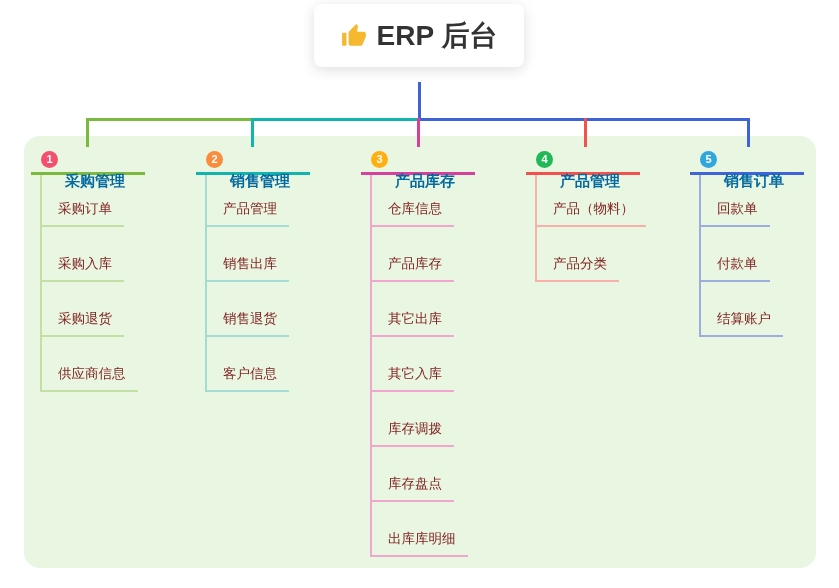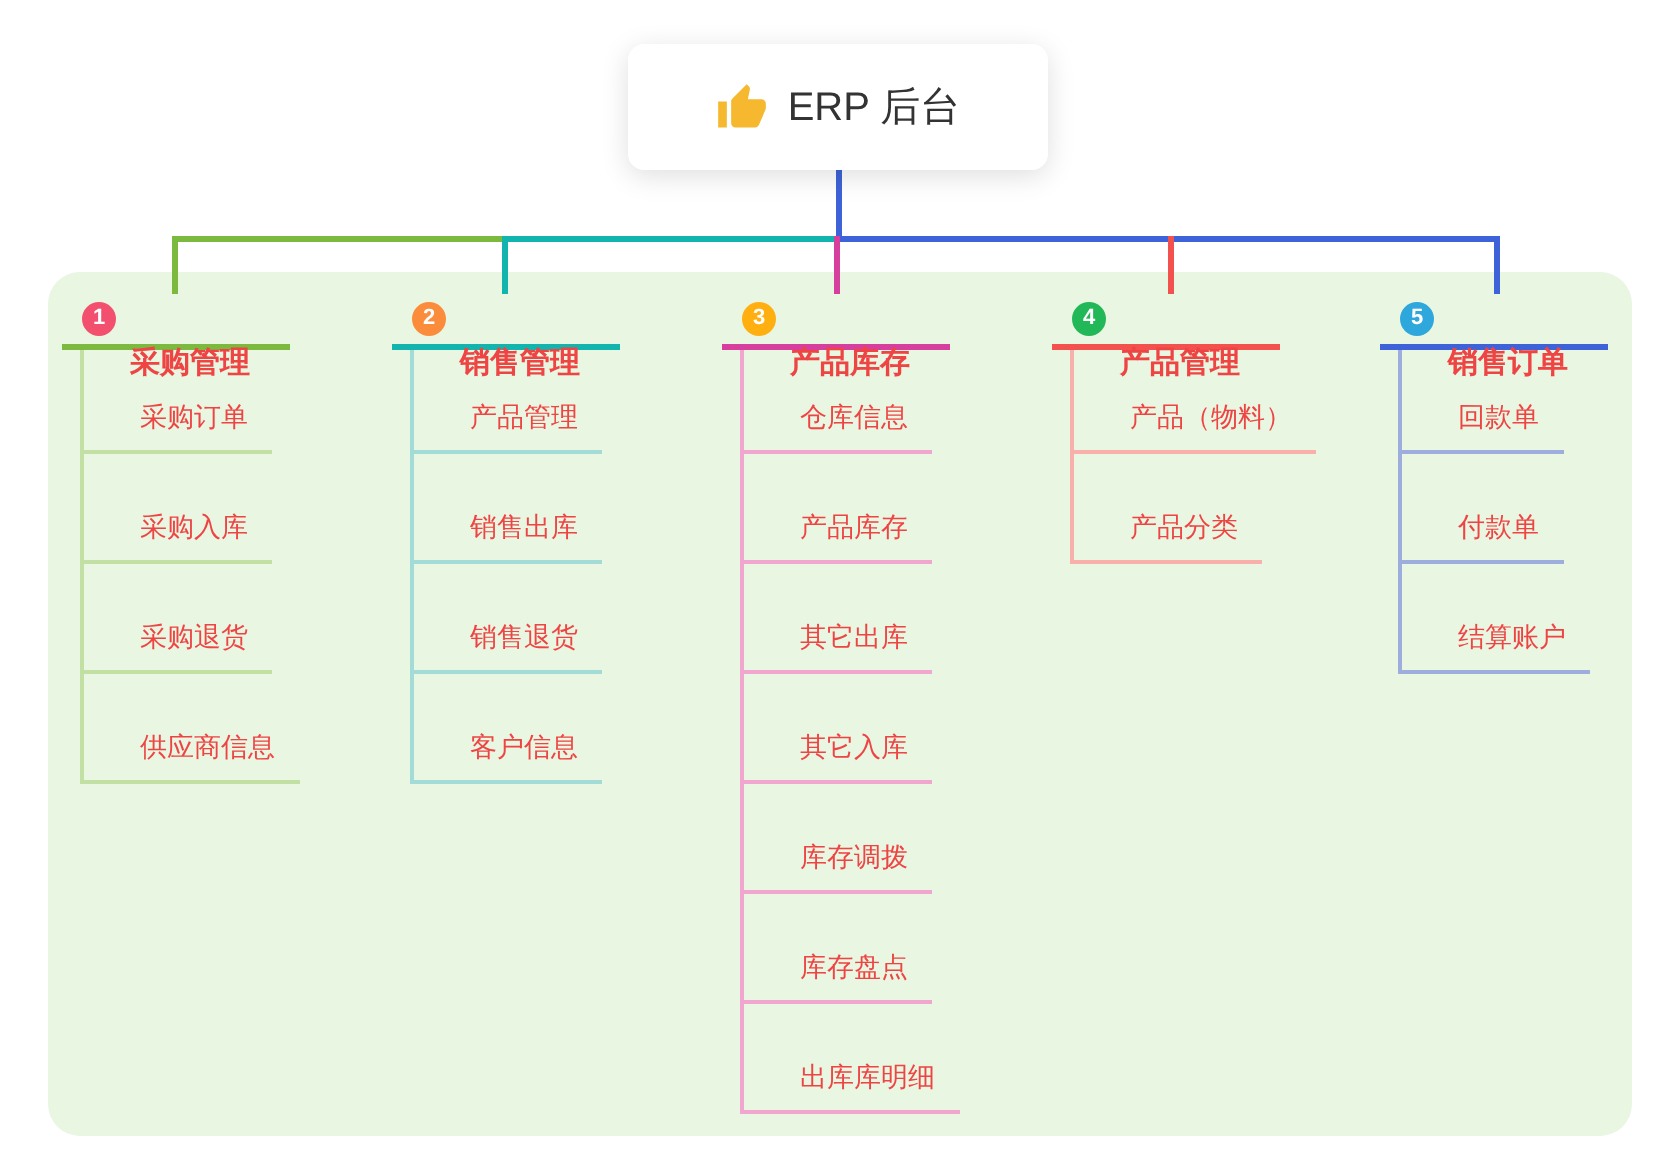--- a/index.html
+++ b/index.html
@@ -1,22 +1,22 @@
 <!DOCTYPE html>
 <html><head>
 <meta charset="utf-8">
 <style>
   html,body{margin:0;padding:0;background:#ffffff;width:839px;height:588px;overflow:hidden;
     font-family:"Liberation Sans","DejaVu Sans",sans-serif;}
   .canvas{position:relative;width:839px;height:588px;}
 
   
-  .root-node{position:absolute;left:314px;top:22px;width:210px;height:63px;background:#fff;
+  .root-node{position:absolute;left:314px;top:4px;width:210px;height:63px;background:#fff;
     border-radius:8px;box-shadow:0 3px 14px rgba(0,0,0,0.13);display:flex;align-items:center;
-    justify-content:center;gap:10px;font-size:20px;font-weight:400;color:#333;z-index:3;}
+    justify-content:center;gap:10px;font-size:28px;font-weight:700;color:#333;z-index:3;}
   .thumb{width:26px;height:26px;flex:0 0 auto;}
 
   
   .panel{position:absolute;left:24px;top:136px;width:792px;height:432px;border-radius:16px;z-index:0;}
 
   
   .h{position:absolute;top:118px;height:3px;z-index:1;}
   .v{position:absolute;width:3px;z-index:1;}
   .trunk{left:418px;top:82px;height:39px;}
   .rail-a{left:87px;width:166px;}
@@ -27,25 +27,25 @@
 
   
   .branch{position:absolute;top:146px;z-index:2;}
   .p1{left:31px;} .p2{left:196px;} .p3{left:361px;} .p4{left:526px;} .p5{left:690px;}
   .branch-header{height:29px;min-width:114px;width:max-content;box-sizing:border-box;
     display:flex;align-items:center;gap:7px;padding:0 10px 0 10px;
     border-bottom:3px solid var(--line);cursor:default;}
   .badge{width:17px;height:17px;border-radius:50%;background:var(--badge);color:#fff;
     font-size:11px;font-weight:700;display:flex;align-items:center;justify-content:center;
     flex:0 0 auto;}
-  .branch-title{font-size:15px;font-weight:600;color:#ef4444;white-space:nowrap;margin-top:44px;}
+  .branch-title{font-size:15px;font-weight:600;color:#0369a1;white-space:nowrap;margin-top:44px;}
   .children{margin:0 0 0 9px;padding:0;list-style:none;border-left:2px solid var(--lite);
     width:max-content;}
   .child{height:55px;box-sizing:border-box;width:max-content;display:flex;align-items:flex-end;
-    padding:0 12px 7px 28px;border-bottom:2px solid var(--lite);font-size:13.5px;color:#ef4444;
+    padding:0 12px 7px 16px;border-bottom:2px solid var(--lite);font-size:13.5px;color:#7f1d1d;
     white-space:nowrap;}
   .child:first-child{height:52px;}
 </style>
 </head>
 <body>
 
 <div class="canvas">
 
   <div class="panel" style="background: rgb(233, 246, 225);"></div>
 

